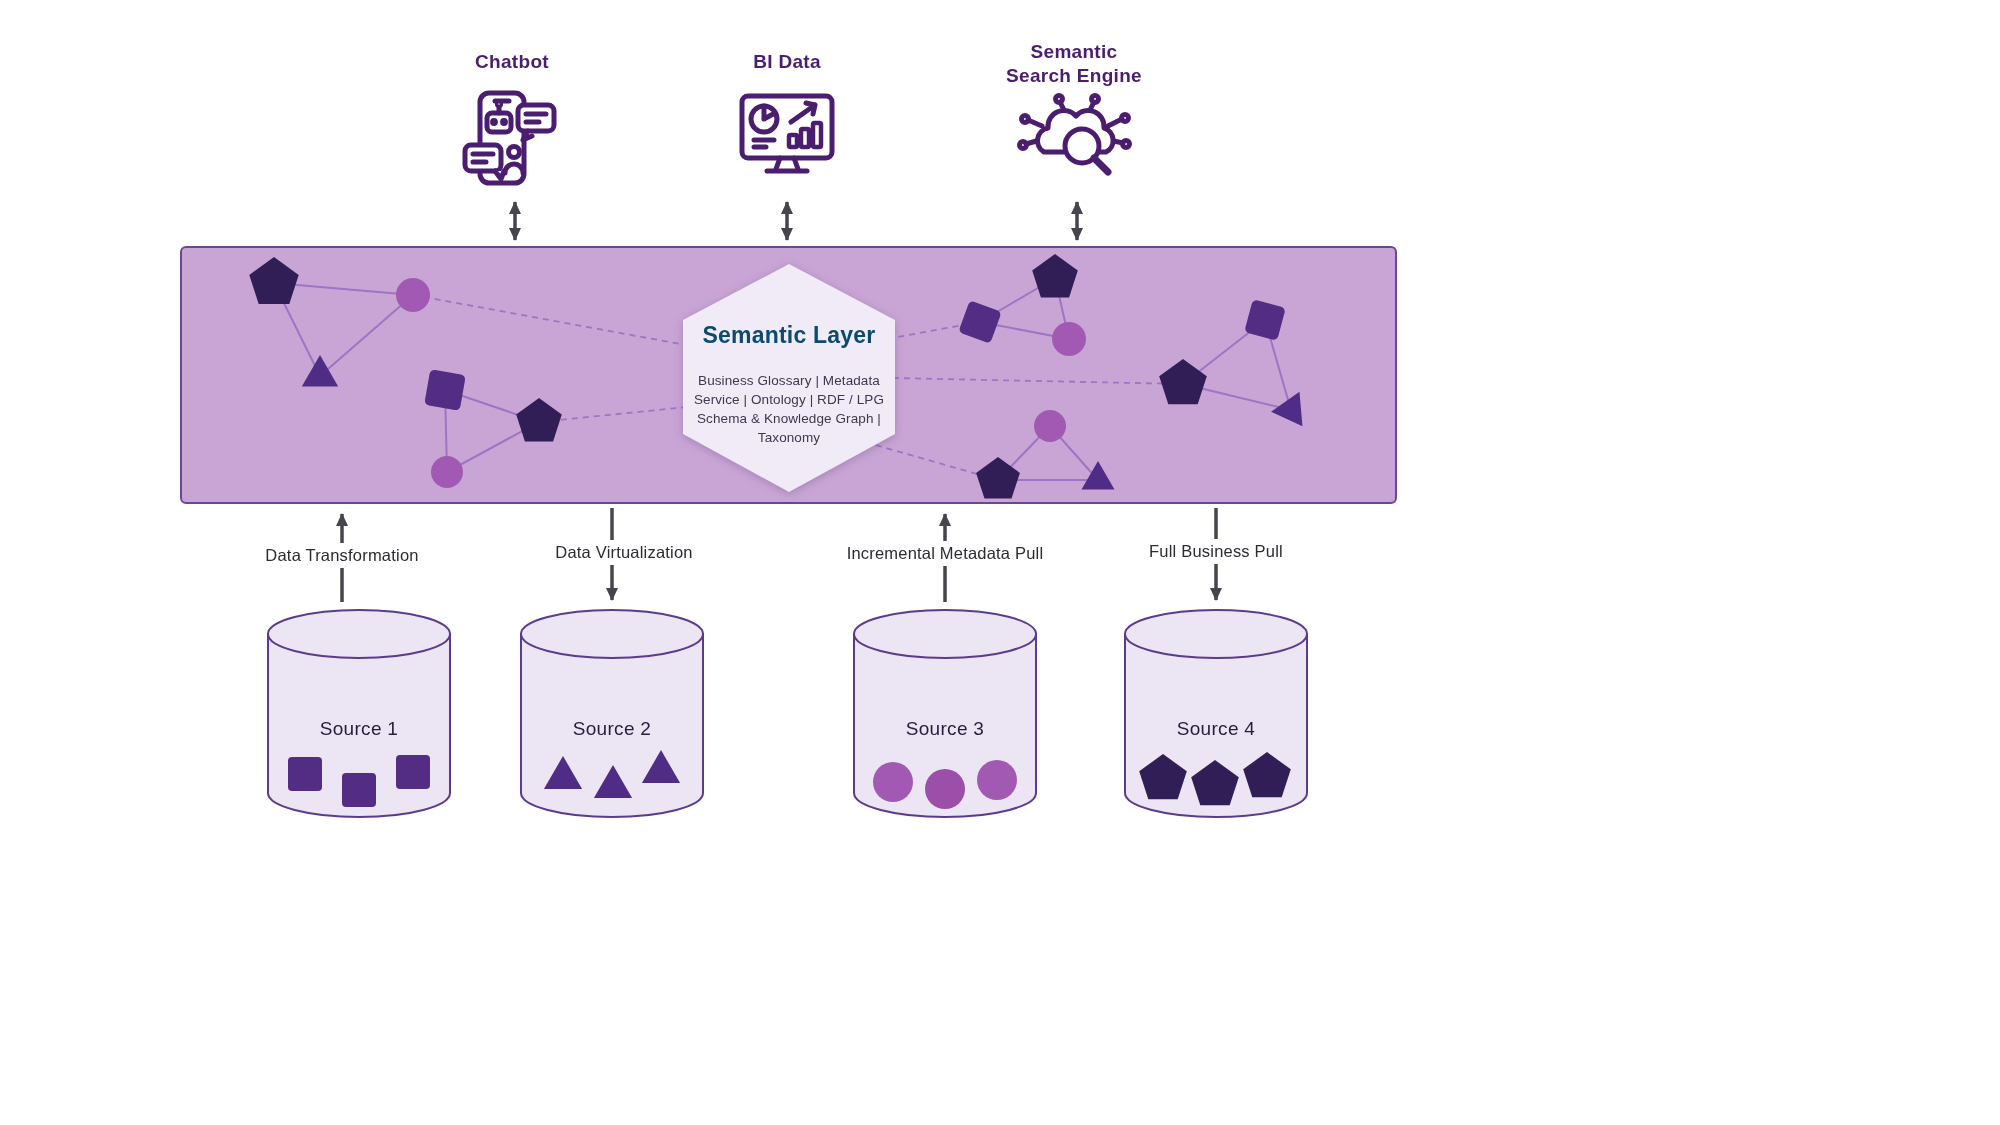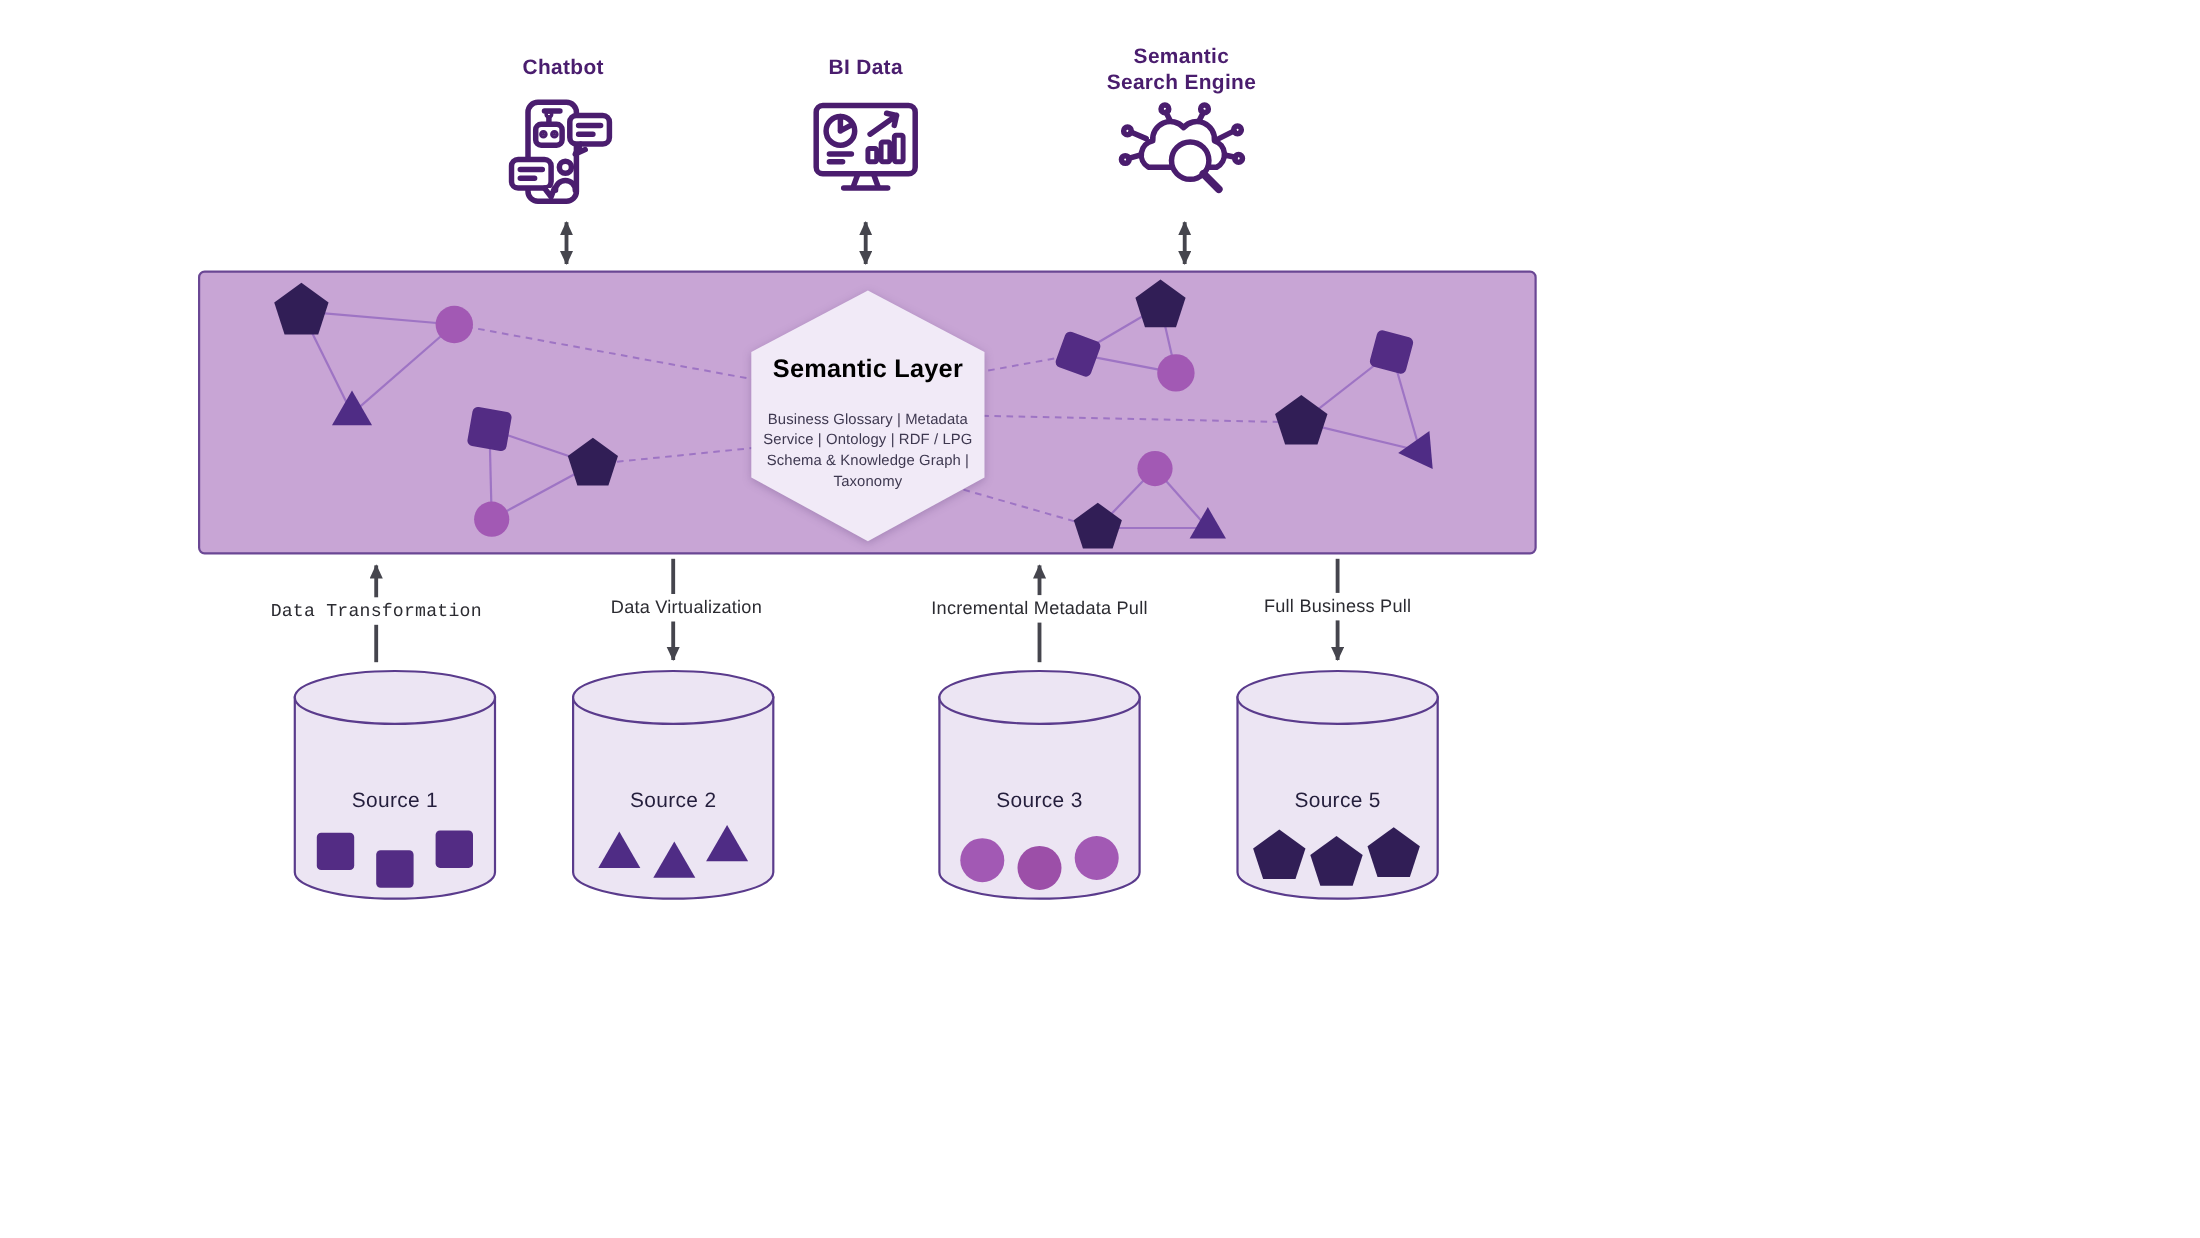--- a/index.html
+++ b/index.html
@@ -15,21 +15,21 @@
   .icon{position:absolute;}
   .connector-layer{position:absolute;left:0;top:0;width:2000px;height:1125px;pointer-events:none;z-index:5;}
   .band{
     position:absolute;left:180px;top:246px;width:1217px;height:258px;
     background:#C8A5D5;border:2px solid #6A4794;border-radius:6px;box-sizing:border-box;z-index:1;
   }
   .graph-svg{position:absolute;left:0;top:0;width:100%;height:100%;}
   .hex-text{
     position:absolute;left:499px;top:74px;width:216px;text-align:center;z-index:2;
   }
-  .hex-title{font-size:23px;font-weight:bold;color:#000000;letter-spacing:.2px;}
+  .hex-title{font-size:23px;font-weight:bold;color:#0c4a6e;letter-spacing:.2px;}
   .hex-desc{
     margin-top:22px;font-size:13.5px;line-height:1.42;color:#3E3850;white-space:pre-line;letter-spacing:.1px;
   }
   .flow-label{
     position:absolute;transform:translateX(-50%);z-index:6;
     background:#ffffff;padding:3px 9px;font-size:16.5px;color:#2B2B31;letter-spacing:.2px;white-space:nowrap;
   }
   .cylinder{position:absolute;width:190px;height:220px;}
   .cylinder svg{position:absolute;left:0;top:0;}
   .source-label{
@@ -190,21 +190,21 @@
     </svg>
     <div class="hex-text">
       <div class="hex-title">Semantic Layer</div>
       <div class="hex-desc">Business Glossary | Metadata
 Service | Ontology | RDF / LPG
 Schema &amp; Knowledge Graph |
 Taxonomy</div>
     </div>
   </div>
 
-  <div class="flow-label" style="left:342px;top:543px;font-family:Liberation Mono, monospace;">Data Transformation</div>
+  <div class="flow-label" style="left:342px;top:543px;">Data Transformation</div>
   <div class="flow-label" style="left:624px;top:540px;">Data Virtualization</div>
   <div class="flow-label" style="left:945px;top:541px;">Incremental Metadata Pull</div>
   <div class="flow-label" style="left:1216px;top:539px;">Full Business Pull</div>
 
   <div class="cylinder" style="left:264px;top:606px;">
     <svg width="190" height="220" viewBox="0 0 190 220">
       <path d="M4 28 L4 187 A91 24 0 0 0 186 187 L186 28 Z" fill="#ECE5F3" stroke="#5A3B8C" stroke-width="2"></path>
       <ellipse cx="95" cy="28" rx="91" ry="24" fill="#ECE5F3" stroke="#5A3B8C" stroke-width="2"></ellipse>
       <g fill="#532C84">
         <rect x="-17" y="-17" width="34" height="34" rx="4" transform="translate(41,168)"></rect>
@@ -244,16 +244,16 @@
   <div class="cylinder" style="left:1121px;top:606px;">
     <svg width="190" height="220" viewBox="0 0 190 220">
       <path d="M4 28 L4 187 A91 24 0 0 0 186 187 L186 28 Z" fill="#ECE5F3" stroke="#5A3B8C" stroke-width="2"></path>
       <ellipse cx="95" cy="28" rx="91" ry="24" fill="#ECE5F3" stroke="#5A3B8C" stroke-width="2"></ellipse>
       <g fill="#311E56">
         <polygon points="0,-25 23.8,-7.7 14.7,20.2 -14.7,20.2 -23.8,-7.7" transform="translate(42,173)"></polygon>
         <polygon points="0,-25 23.8,-7.7 14.7,20.2 -14.7,20.2 -23.8,-7.7" transform="translate(94,179)"></polygon>
         <polygon points="0,-25 23.8,-7.7 14.7,20.2 -14.7,20.2 -23.8,-7.7" transform="translate(146,171)"></polygon>
       </g>
     </svg>
-    <div class="source-label">Source 5</div>
+    <div class="source-label">Source 4</div>
   </div>
 
 </div>
 
 </body></html>

